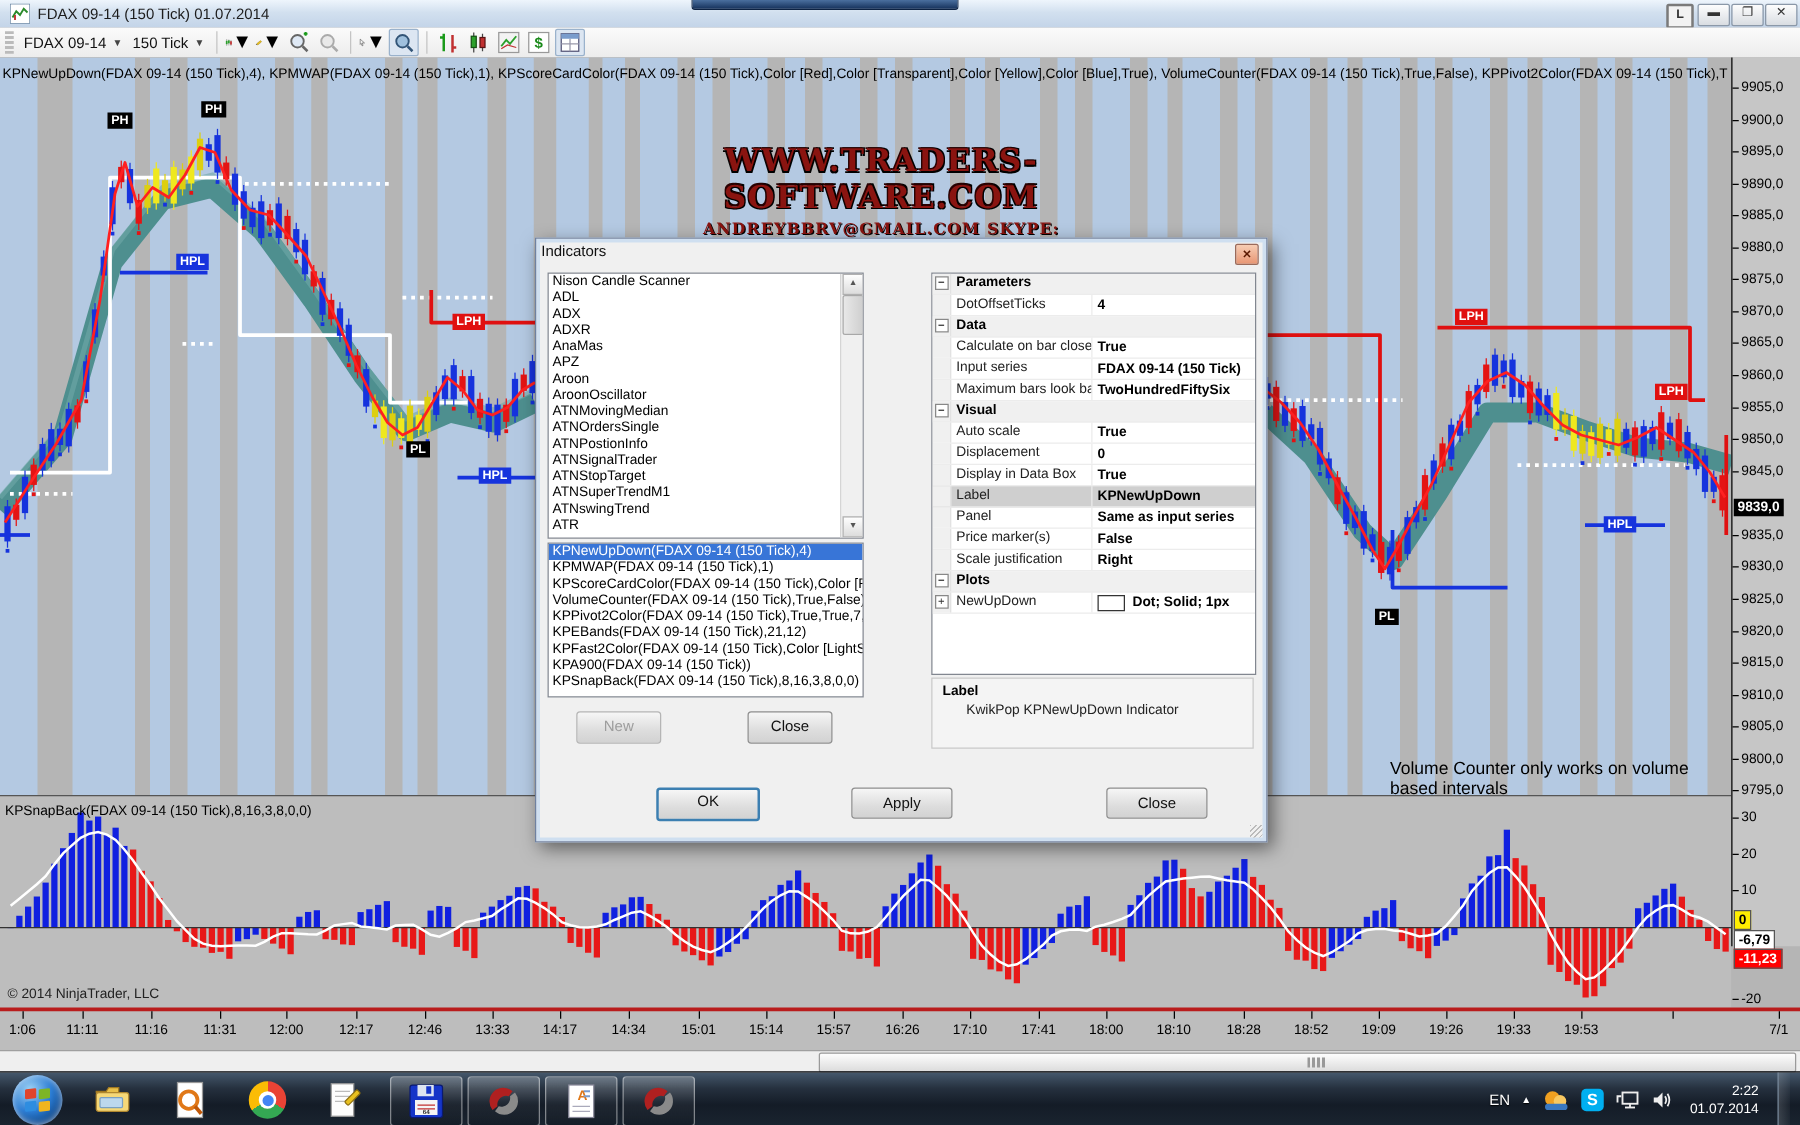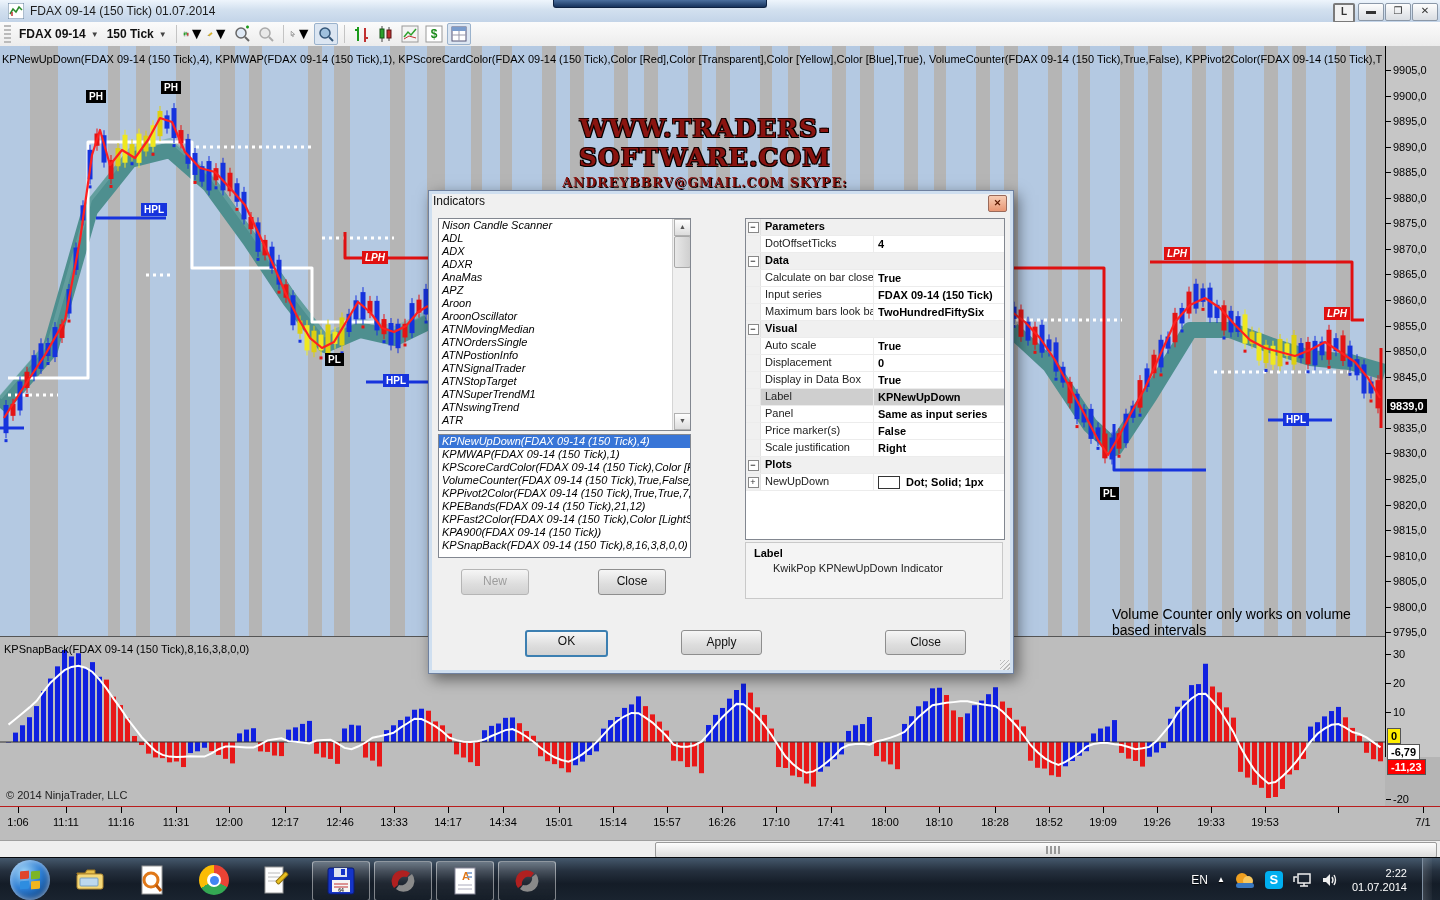--- a/index.html
+++ b/index.html
@@ -13,70 +13,70 @@
   #behind-tab{position:absolute;left:553px;top:0;width:212px;height:7px;
     background:linear-gradient(#4a6f9e,#16325c);border:1px solid #0d2242;border-top:none;border-radius:0 0 3px 3px;}
   .wbtn{position:absolute;top:3px;height:16px;background:linear-gradient(#fdfdfd,#d9dde2);
     border:1px solid #8b98a8;border-radius:2px;font-size:10px;color:#333;text-align:center;line-height:14px;}
   #btn-link{left:1333px;width:18px;font-weight:bold;background:#f2f2f2;border:2px solid #7a7a7a;}
   #btn-min{left:1358px;width:24px;} #btn-restore{left:1385px;width:24px;} #btn-close{left:1412px;width:24px;}
   
   #toolbar{position:absolute;left:0;top:22px;width:1440px;height:24px;
     background:linear-gradient(#fbfbfb,#ececec);border-bottom:1px solid #b9b9b9;display:flex;align-items:center;}
   .tb-grip{width:7px;height:18px;margin:0 4px;background:repeating-linear-gradient(#bbb 0 2px,transparent 2px 4px);}
-  .tb-dd{display:flex;align-items:center;height:20px;padding:0 4px;font-size:12px;color:#111;font-weight:bold;}
+  .tb-dd{display:flex;align-items:center;height:20px;padding:0 4px;font-size:12px;color:#111;}
   .tb-dd .car{margin-left:5px;font-size:8px;color:#444;}
   .tb-sep{width:1px;height:18px;background:#c4c4c4;margin:0 5px;}
   .tb-ic{width:22px;height:20px;display:flex;align-items:center;justify-content:center;margin:0 1px;}
   .tb-ic.pressed{background:#dce6f2;border:1px solid #9ab2cc;border-radius:2px;}
   
   #mainpanel{position:absolute;left:0;top:46px;width:1385px;height:590px;background:#b5b5b5;overflow:hidden;}
   #stripes{position:absolute;left:0;top:0;width:100%;height:100%;}
   .stripe{position:absolute;top:0;height:100%;background:#b4c9e2;}
   #chart-svg{position:absolute;left:0;top:0;z-index:5;}
   #indicator-strip{position:absolute;left:2px;top:7px;width:1380px;font-size:11px;color:#000;
      white-space:nowrap;overflow:hidden;z-index:8;}
   #watermark{position:absolute;left:505px;top:68px;width:400px;text-align:center;z-index:9;}
   #wm1{font-family:"DejaVu Serif",serif;font-weight:bold;font-size:25px;color:#8a1410;
      text-shadow:1px 1px 0 #000,-1px -1px 0 #2a0000,1px -1px 0 #000,-1px 1px 0 #000;letter-spacing:1px;}
   #wm2{font-family:"DejaVu Serif",serif;font-weight:bold;font-size:12.5px;color:#8a1410;margin-top:3px;
      text-shadow:1px 1px 0 #000;letter-spacing:1px;}
   #chart-note{position:absolute;left:1112px;top:560px;font-size:14px;color:#000;z-index:8;}
   .pl{position:absolute;font-size:10px;font-weight:bold;color:#fff;padding:0 3px;line-height:13px;z-index:12;}
-  .pl.black{background:#000;} .pl.red{background:#e01010;font-style:italic;} .pl.blue{background:#1633dd;}
+  .pl.black{background:#000;} .pl.red{background:#e01010;} .pl.blue{background:#1633dd;}
   
   #price-axis{position:absolute;left:1385px;top:46px;width:55px;height:711px;background:#c6c6c6;
      border-left:1px solid #000;z-index:6;}
   .ptick{position:absolute;left:0;width:5px;height:1px;background:#000;}
   .plabel{position:absolute;left:7px;font-size:11px;color:#000;}
   .pmarker{position:absolute;left:1px;font-size:11px;font-weight:bold;padding:0 3px;line-height:14px;z-index:7;}
   
   #lowerpanel{position:absolute;left:0;top:636px;width:1385px;height:170px;background:#bdbdbd;border-top:1px solid #555;}
   #hist-svg{position:absolute;left:0;top:0;}
   #lp-label{position:absolute;left:4px;top:6px;font-size:11px;color:#000;z-index:4;}
   #lp-copy{position:absolute;left:6px;top:152px;font-size:11px;color:#222;z-index:4;}
   
-  #time-axis{position:absolute;left:0;top:806px;width:1440px;height:34px;background:#bdbdbd;border-top:1px solid #b91c1c;}
+  #time-axis{position:absolute;left:0;top:806px;width:1440px;height:34px;background:#bdbdbd;border-top:3px solid #b91c1c;}
   .ttick{position:absolute;top:0;width:1px;height:6px;background:#000;}
   .tlabel{position:absolute;top:9px;font-size:11px;color:#000;transform:translateX(-50%);}
   
   #hscroll{position:absolute;left:0;top:840px;width:1440px;height:17px;background:#efefef;border-top:1px solid #9f9f9f;}
   #hthumb{position:absolute;left:655px;top:1px;width:780px;height:14px;background:linear-gradient(#fdfdfd,#dcdcdc);
      border:1px solid #9a9a9a;border-radius:2px;}
   #hgrip{position:absolute;left:50%;top:3px;width:14px;height:8px;
      background:repeating-linear-gradient(90deg,#999 0 2px,transparent 2px 4px);}
   
   #dialog{position:absolute;left:428px;top:190px;width:584px;height:482px;z-index:50;
      background:#f0f0f0;border:1px solid #6f81a0;box-shadow:0 0 0 3px #cfdff0 inset,4px 5px 14px rgba(0,0,0,.5);}
   #dlg-title{position:absolute;left:4px;top:3px;font-size:12px;color:#111;}
   #dlg-close{position:absolute;left:559px;top:4px;width:17px;height:15px;border:1px solid #9a6a5a;border-radius:2px;
      background:linear-gradient(#f7cdb4,#e89673);color:#5a1800;font-size:9px;font-weight:bold;text-align:center;line-height:14px;}
   .listbox{position:absolute;background:#fff;border:1px solid #828790;font-size:11px;overflow:hidden;}
   #avail-list{left:9px;top:27px;width:251px;height:211px;}
-  .lrow{height:13px;line-height:13px;padding-left:3px;white-space:nowrap;color:#000;font-style:italic;}
+  .lrow{height:13px;line-height:13px;padding-left:3px;white-space:nowrap;color:#000;}
   .lrow.sel{background:#3875d7;color:#fff;}
   #avail-scroll{position:absolute;right:0;top:0;width:17px;height:100%;background:#f0f0f0;border-left:1px solid #d5d5d5;}
   .sbtn{position:absolute;left:1px;width:15px;height:15px;background:linear-gradient(#fefefe,#dcdcdc);
      border:1px solid #b0b0b0;font-size:7px;text-align:center;line-height:14px;color:#555;}
   #avail-thumb{position:absolute;left:1px;top:17px;width:15px;height:30px;background:linear-gradient(90deg,#e8e8e8,#cfcfcf);
      border:1px solid #a8a8a8;border-radius:2px;}
   #sel-list{left:9px;top:243px;width:251px;height:122px;}
   .btn{position:absolute;height:24px;background:linear-gradient(#f6f6f6,#dddddd 60%,#d2d2d2);
      border:1px solid #8e8e8e;border-radius:3px;font-size:12px;color:#111;text-align:center;line-height:22px;}
   .btn.disabled{color:#9d9d9d;border-color:#b5b5b5;}

